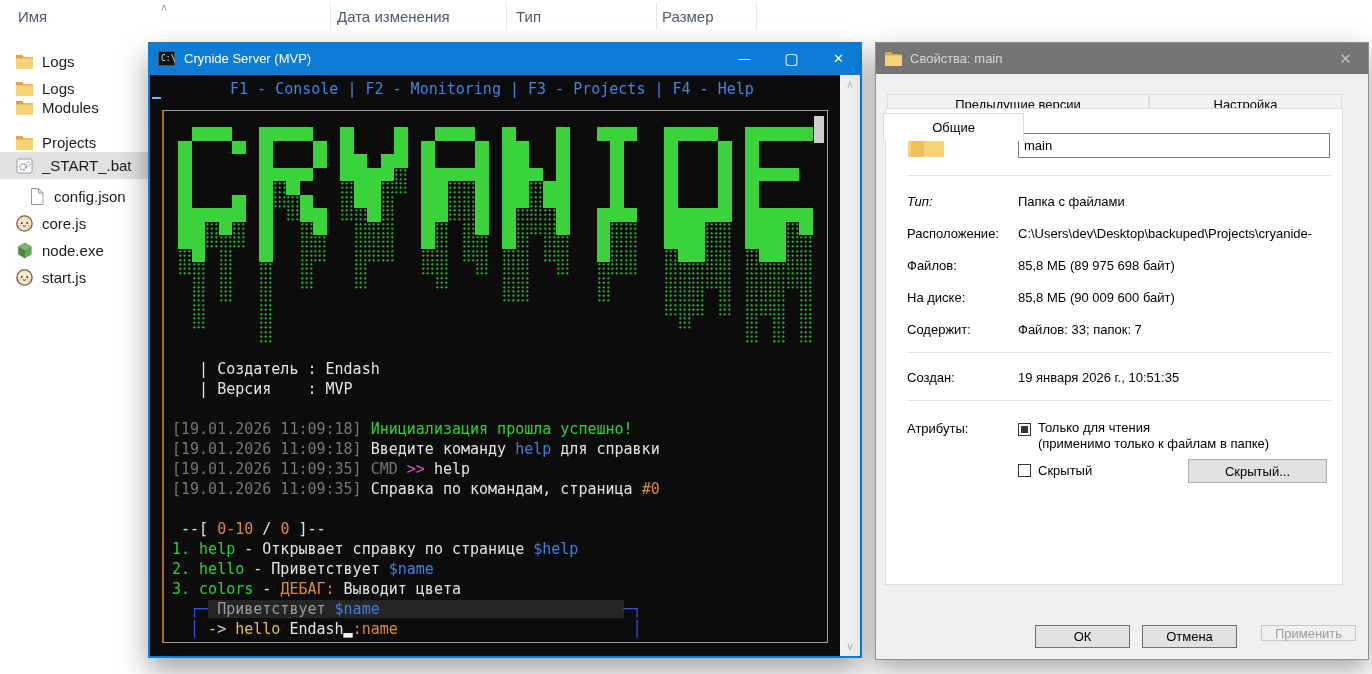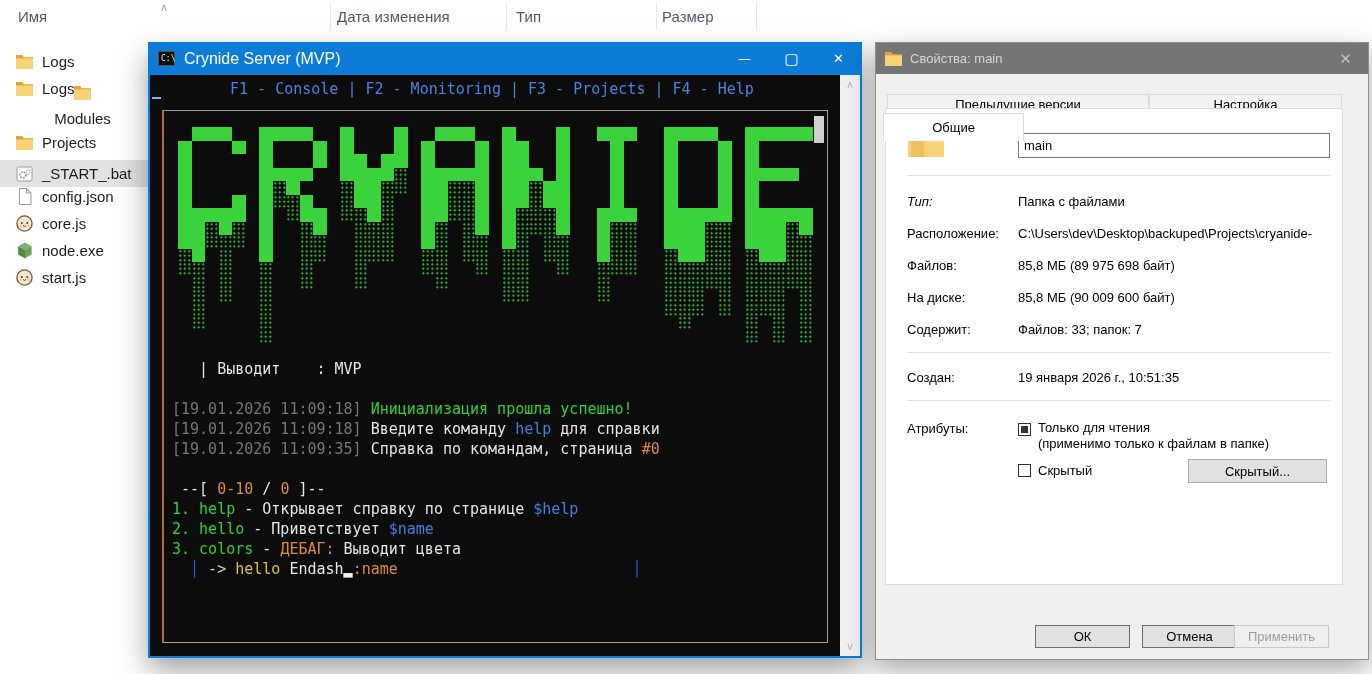--- a/index.html
+++ b/index.html
@@ -18,21 +18,21 @@
 
   
   #console{position:absolute;left:148px;top:44px;width:714px;height:614px;box-sizing:border-box;
            border:2px solid #0c7cd6;border-top:none;background:#0c0c0c;
            box-shadow:0 12px 28px rgba(0,0,0,.38);}
   #console-titlebar{position:absolute;left:-2px;top:-2px;width:714px;height:33px;background:#0c7cd6;
                     display:flex;align-items:center;color:#fff;}
   #console-cmd-icon{width:17px;height:15px;margin:0 9px 0 10px;background:#111;border:1px solid #555;
                     color:#e8e8e8;font-size:8px;line-height:13px;text-align:left;padding-left:2px;
                     font-family:"DejaVu Sans Mono",monospace;box-sizing:border-box;}
-  #console-title{font-size:16px;}
+  #console-title{font-size:13px;}
   .cap-btns{margin-left:auto;display:flex;height:33px;}
   .cap-btn{width:47px;height:33px;display:flex;align-items:center;justify-content:center;
            color:#fff;font-size:13px;font-family:"DejaVu Sans",sans-serif;}
   #console-body{position:absolute;left:0;top:31px;right:20px;bottom:0;}
   #console-menu{position:absolute;left:80px;top:5px;font-family:"DejaVu Sans Mono",monospace;
                 font-size:15px;color:#4585e0;white-space:pre;}
   #console-cursor-artifact{position:absolute;left:2px;top:22px;width:9px;height:2px;background:#7fb2f0;}
   #console-scrollbar{position:absolute;right:0;top:31px;bottom:0;width:20px;background:#f0f0f0;
                      display:flex;flex-direction:column;justify-content:space-between;align-items:center;}
   .sb-chev{color:#b9b9b9;font-size:11px;padding:3px 0;font-family:"DejaVu Sans",sans-serif;}
@@ -107,49 +107,49 @@
       </div>
       <div class="file-row" style="top: 75px;">
         <span class="file-ic">
           <svg width="17" height="15" viewBox="0 0 17 15">
             <path d="M0 1h6.2l1.6 2.2H17V15H0z" fill="#e2a33b"></path>
             <path d="M0 4.4h17V15H0z" fill="#f7d378"></path>
           </svg>
         </span>
         <span class="fname">Logs</span>
       </div>
-      <div class="file-row" style="top: 84px; flex-direction: column;">
+      <div class="file-row" style="top: 94px;">
         <span class="file-ic">
           <svg width="17" height="15" viewBox="0 0 17 15">
             <path d="M0 1h6.2l1.6 2.2H17V15H0z" fill="#e2a33b"></path>
             <path d="M0 4.4h17V15H0z" fill="#f7d378"></path>
           </svg>
         </span>
         <span class="fname">Modules</span>
       </div>
       <div class="file-row" style="top: 129px;">
         <span class="file-ic">
           <svg width="17" height="15" viewBox="0 0 17 15">
             <path d="M0 1h6.2l1.6 2.2H17V15H0z" fill="#e2a33b"></path>
             <path d="M0 4.4h17V15H0z" fill="#f7d378"></path>
           </svg>
         </span>
         <span class="fname">Projects</span>
       </div>
-      <div class="file-row sel" style="top: 160px;">
+      <div class="file-row sel" style="top: 152px;">
         <span class="file-ic">
           <svg width="17" height="16" viewBox="0 0 17 16">
             <rect x="1" y="1" width="15" height="14" rx="1.5" fill="#fff" stroke="#9a9a9a"></rect>
             <circle cx="7" cy="9" r="3" fill="none" stroke="#7d96ad" stroke-width="1.6" stroke-dasharray="1.7 1.2"></circle>
             <circle cx="12" cy="6" r="2" fill="none" stroke="#9db3c6" stroke-width="1.3" stroke-dasharray="1.3 1"></circle>
           </svg>
         </span>
         <span class="fname">_START_.bat</span>
       </div>
-      <div class="file-row" style="top: 183px;">
+      <div class="file-row" style="top: 183px; margin-left: 12px;">
         <span class="file-ic">
           <svg width="15" height="17" viewBox="0 0 15 17">
             <path d="M2.5 .5h7l4.5 4.5v11.5H2.5z" fill="#fff" stroke="#9a9a9a"></path>
             <path d="M9.5 .5l4.5 4.5H9.5z" fill="#ececec" stroke="#9a9a9a"></path>
           </svg>
         </span>
         <span class="fname">config.json</span>
       </div>
       <div class="file-row" style="top: 210px;">
         <span class="file-ic">
@@ -541,30 +541,33 @@
           <div class="bc bd" style="left: 499.5px; top: 189px;"></div>
           <div class="bc bd" style="left: 567px; top: 189px;"></div>
           <div class="bc bd" style="left: 594px; top: 189px;"></div>
           <div class="bc bd" style="left: 621px; top: 189px;"></div>
           <div class="bc bd" style="left: 81px; top: 202.5px;"></div>
           <div class="bc bd" style="left: 567px; top: 202.5px;"></div>
           <div class="bc bd" style="left: 594px; top: 202.5px;"></div>
           <div class="bc bd" style="left: 621px; top: 202.5px;"></div>
         </div>
       <div id="console-lines">
-          <div class="cl"><span class="w">   | Выводит    : MVP</span></div>
+          <div class="cl"><span class="w">   | Создатель : Endash</span></div>
+          <div class="cl"><span class="w">   | Версия    : MVP</span></div>
           <div class="cl">&nbsp;</div>
           <div class="cl"><span class="g">[19.01.2026 11:09:18] </span><span class="gr">Инициализация прошла успешно!</span></div>
           <div class="cl"><span class="g">[19.01.2026 11:09:18] </span><span class="w">Введите команду </span><span class="b">help</span><span class="w"> для справки</span></div>
+          <div class="cl"><span class="g">[19.01.2026 11:09:35] </span><span class="g">CMD </span><span class="m">&gt;&gt; </span><span class="w">help</span></div>
           <div class="cl"><span class="g">[19.01.2026 11:09:35] </span><span class="w">Справка по командам, страница </span><span class="o">#0</span></div>
           <div class="cl">&nbsp;</div>
           <div class="cl"><span class="w"> --[ </span><span class="o">0-10</span><span class="w"> / </span><span class="o">0</span><span class="w"> ]--</span></div>
           <div class="cl"><span class="gr">1. help</span><span class="w"> - Открывает справку по странице </span><span class="b">$help</span></div>
           <div class="cl"><span class="gr">2. hello</span><span class="w"> - Приветствует </span><span class="b">$name</span></div>
           <div class="cl"><span class="gr">3. colors</span><span class="w"> - </span><span class="o">ДЕБАГ:</span><span class="w"> Выводит цвета</span></div>
+          <div class="cl"><span class="bb">  ┌─</span><span class="sg bgd"> Приветствует </span><span class="sb bgd">$name</span><span class="sg bgd">                           </span><span class="bb">─┐</span></div>
           <div class="cl"><span class="w">  </span><span class="bb">│</span><span class="wd"> -&gt; </span><span class="y">hello </span><span class="w">Endash</span><span class="cur">▂</span><span class="o">:name</span><span class="w">                          </span><span class="bb">│</span></div>
         </div>
     </div>
   </div>
 
   <div id="console-scrollbar">
     <div class="sb-chev">∧</div>
     <div class="sb-chev">∨</div>
   </div>
 </div>
@@ -620,14 +623,14 @@
       </div>
     <div class="inf-value" style="left:152px;top:311px">Только для чтения</div>
     <div class="inf-value" style="left:152px;top:327px">(применимо только к файлам в папке)</div>
     <div class="cb" style="left:132px;top:355px"></div>
     <div class="inf-value" style="left:152px;top:354px">Скрытый</div>
     <div class="dlg-btn" id="btn-others">Скрытый...</div>
   </div>
 
   <div class="dlg-btn" style="left:159px;top:582px;width:95px;height:23px">ОК</div>
   <div class="dlg-btn" style="left:266px;top:582px;width:95px;height:23px">Отмена</div>
-  <div class="dlg-btn disabled" style="left:358px;top:582px;width:95px;height:23px">Применить</div>
+  <div class="dlg-btn disabled" style="left:385px;top:582px;width:95px;height:16px">Применить</div>
 </div>
 
 </body></html>

